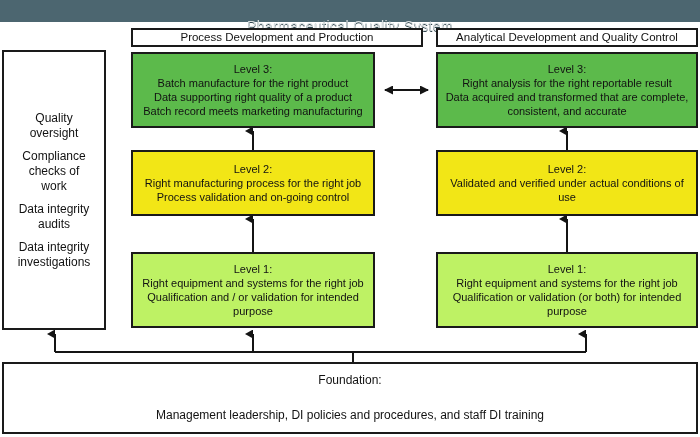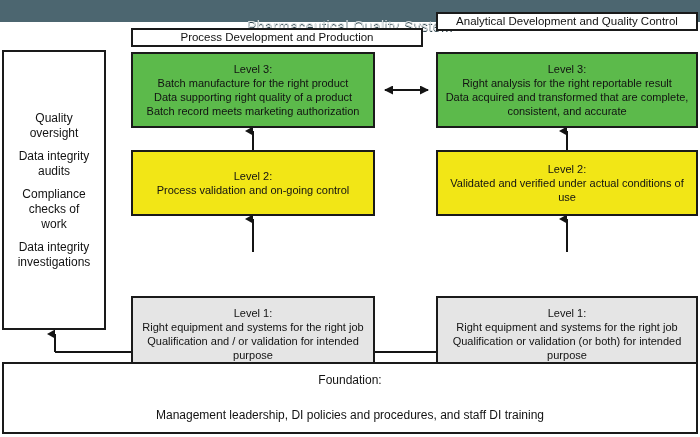--- a/index.html
+++ b/index.html
@@ -63,40 +63,40 @@
   }
   .lvl-title {
     display: block;
   }
   .lvl-line {
     display: block;
   }
 
   .green  { background: #5cba4b; }
   .yellow { background: #f2e616; }
-  .blue   { background: #e5e5e5; margin-top: 44px; }
+  .blue   { background: #bef264; }
 
   
   #qa-header  { left: 2px;  top: 28px;  width: 104px; }
   #qa-body    { left: 2px;  top: 50px;  width: 104px; height: 280px;
                 justify-content: center; font-size: 12px; }
   #qa-body .qa-item {
     display: block;
     padding: 4px 12px;
     line-height: 1.25;
   }
 
   
   #proc-header { left: 131px; top: 28px; width: 292px; }
   #proc-l3 { left: 131px; top: 52px;  width: 244px; height: 76px; }
   #proc-l2 { left: 131px; top: 150px; width: 244px; height: 66px; }
   #proc-l1 { left: 131px; top: 252px; width: 244px; height: 76px; }
 
   
-  #ana-header { left: 436px; top: 12px; width: 262px; }
+  #ana-header { left: 436px; top: 28px; width: 262px; }
   #ana-l3 { left: 436px; top: 52px;  width: 262px; height: 76px; }
   #ana-l2 { left: 436px; top: 150px; width: 262px; height: 66px; }
   #ana-l1 { left: 436px; top: 252px; width: 262px; height: 76px; }
 
   
   #foundation {
     left: 2px; top: 362px; width: 696px; height: 72px;
     font-size: 12px;
     gap: 17px;
   }
@@ -147,36 +147,37 @@
     <line x1="55" y1="352" x2="586" y2="352" stroke="#141414" stroke-width="2"></line>
 
     <line x1="55" y1="352" x2="55" y2="334" stroke="#141414" stroke-width="2" marker-end="url(#arrowUp)"></line>
     <line x1="253" y1="352" x2="253" y2="334" stroke="#141414" stroke-width="2" marker-end="url(#arrowUp)"></line>
     <line x1="586" y1="352" x2="586" y2="334" stroke="#141414" stroke-width="2" marker-end="url(#arrowUp)"></line>
   </svg>
 
 
   <div class="box" id="qa-body">
     <span class="qa-item">Quality oversight</span>
+    <span class="qa-item">Compliance checks of work</span>
     <span class="qa-item">Data integrity audits</span>
-    <span class="qa-item">Compliance checks of work</span>
     <span class="qa-item">Data integrity investigations</span>
   </div>
 
   <div class="box hdr-box" id="proc-header">Process Development and Production</div>
 
   <div class="box lvl-box green" id="proc-l3">
     <span class="lvl-title">Level 3:</span>
     <span class="lvl-line">Batch manufacture for the right product</span>
     <span class="lvl-line">Data supporting right quality of a product</span>
-    <span class="lvl-line">Batch record meets marketing authorization</span>
+    <span class="lvl-line">Batch record meets marketing manufacturing</span>
   </div>
 
   <div class="box lvl-box yellow" id="proc-l2">
     <span class="lvl-title">Level 2:</span>
+    <span class="lvl-line">Right manufacturing process for the right job</span>
     <span class="lvl-line">Process validation and on-going control</span>
   </div>
 
   <div class="box lvl-box blue" id="proc-l1">
     <span class="lvl-title">Level 1:</span>
     <span class="lvl-line">Right equipment and systems for the right job</span>
     <span class="lvl-line">Qualification and / or validation  for intended purpose</span>
   </div>
 
   <div class="box hdr-box" id="ana-header">Analytical Development and Quality Control</div>

